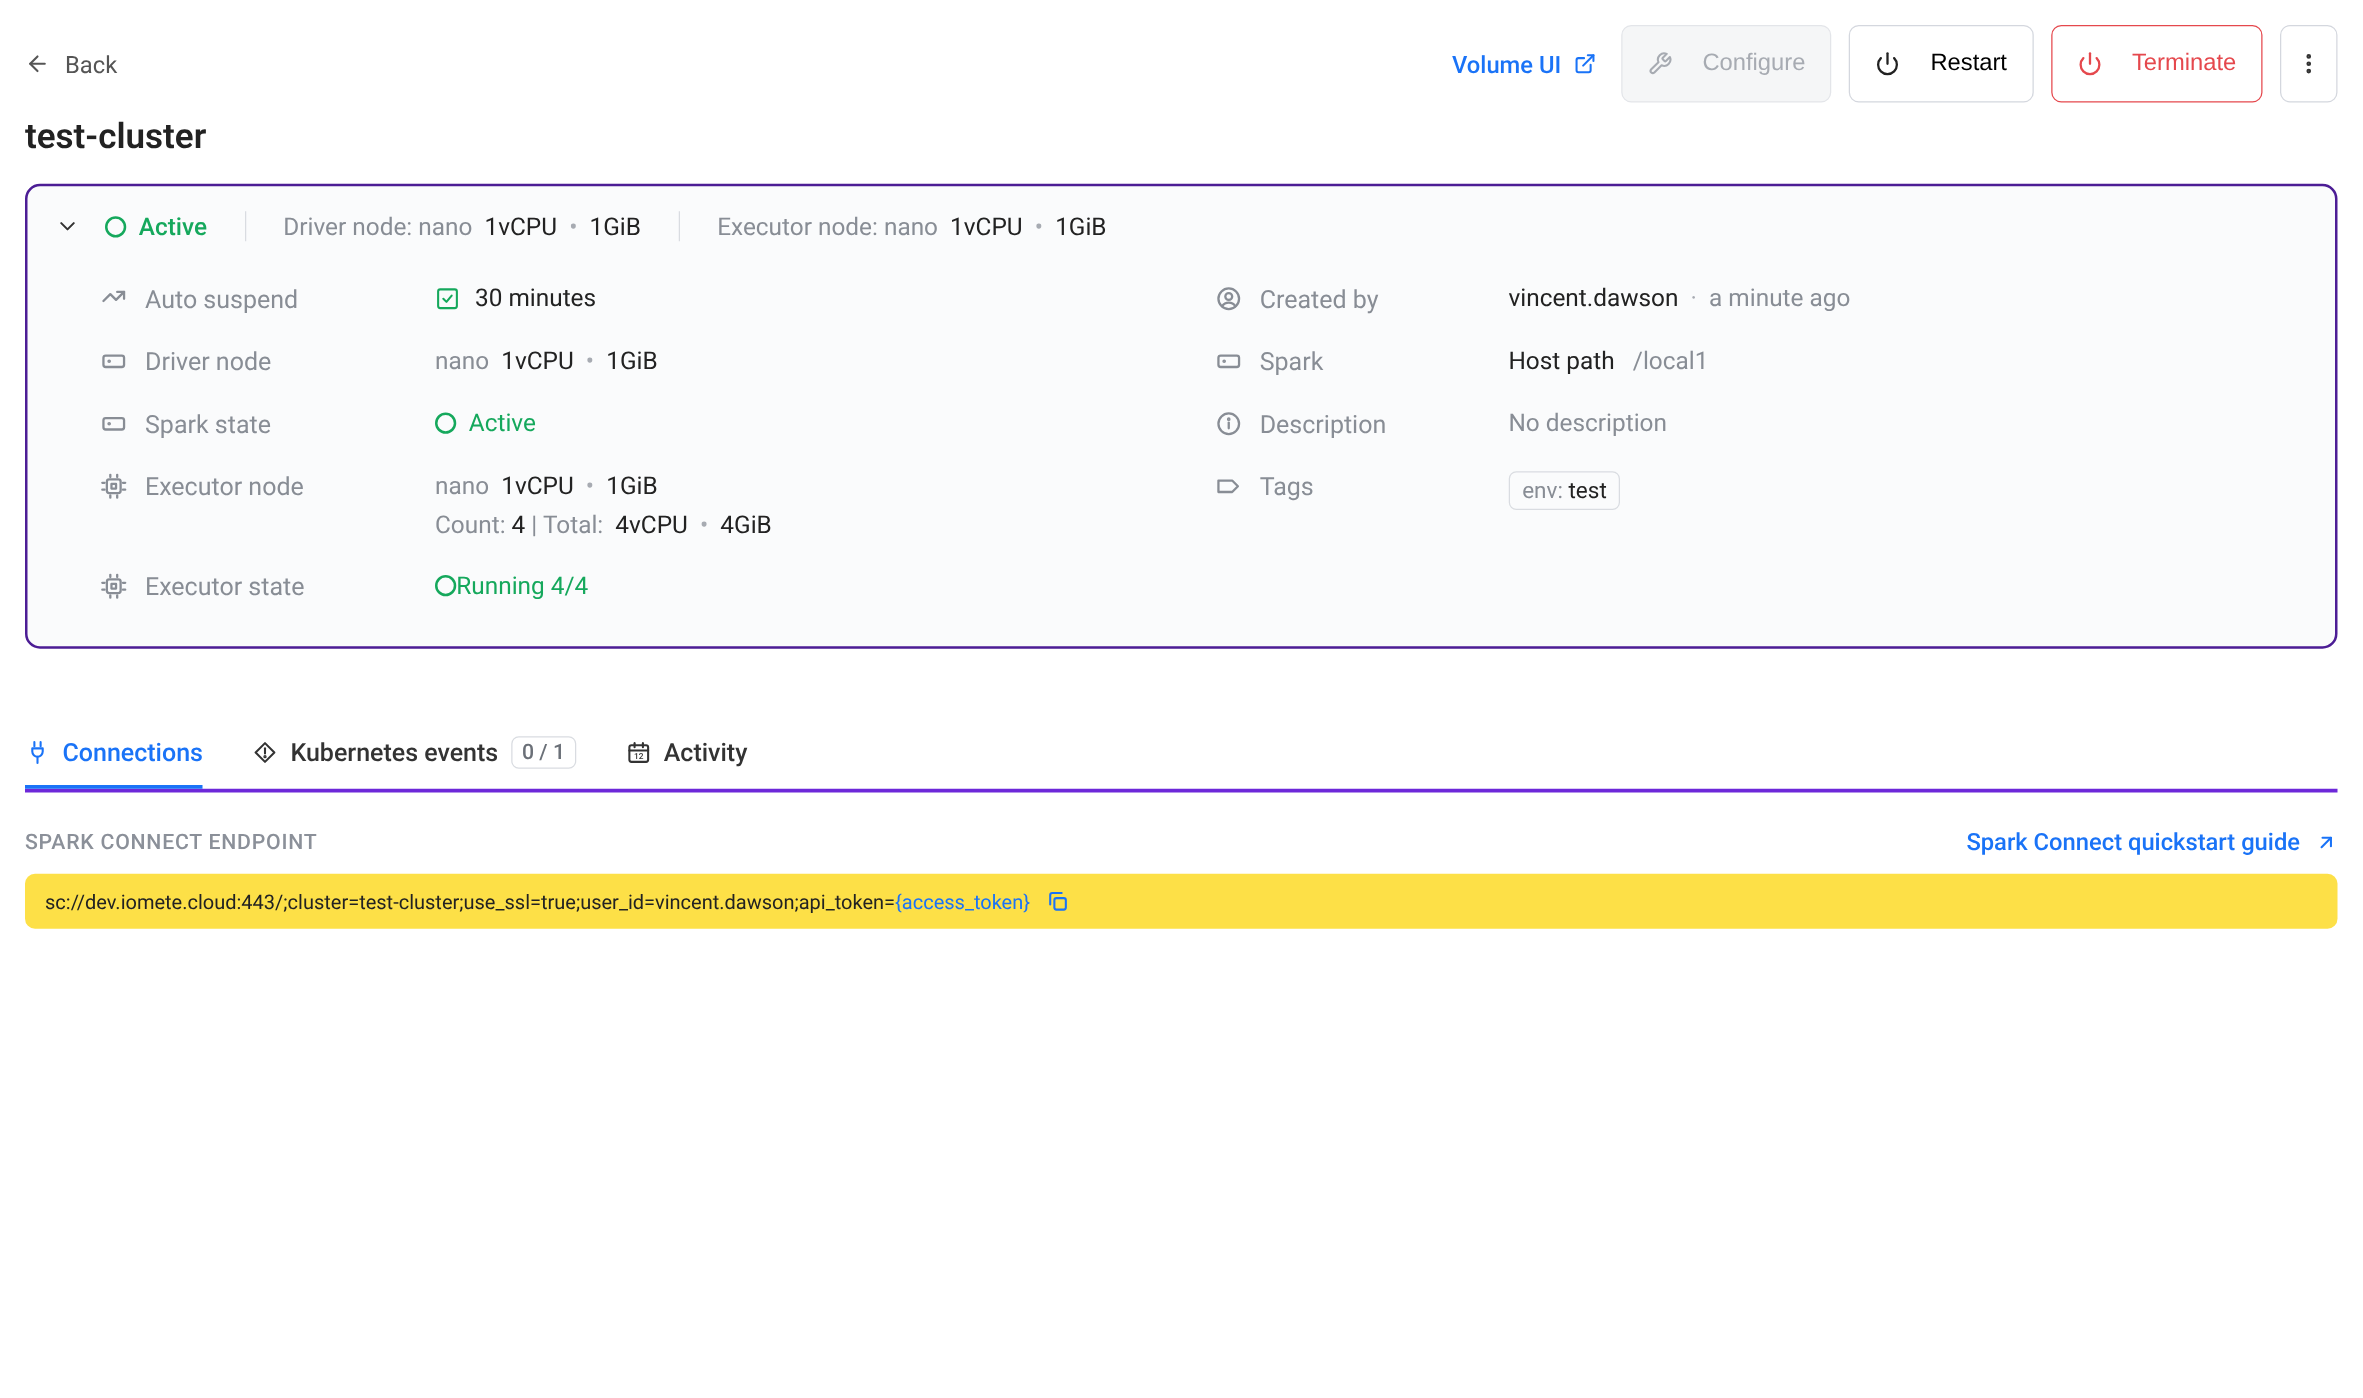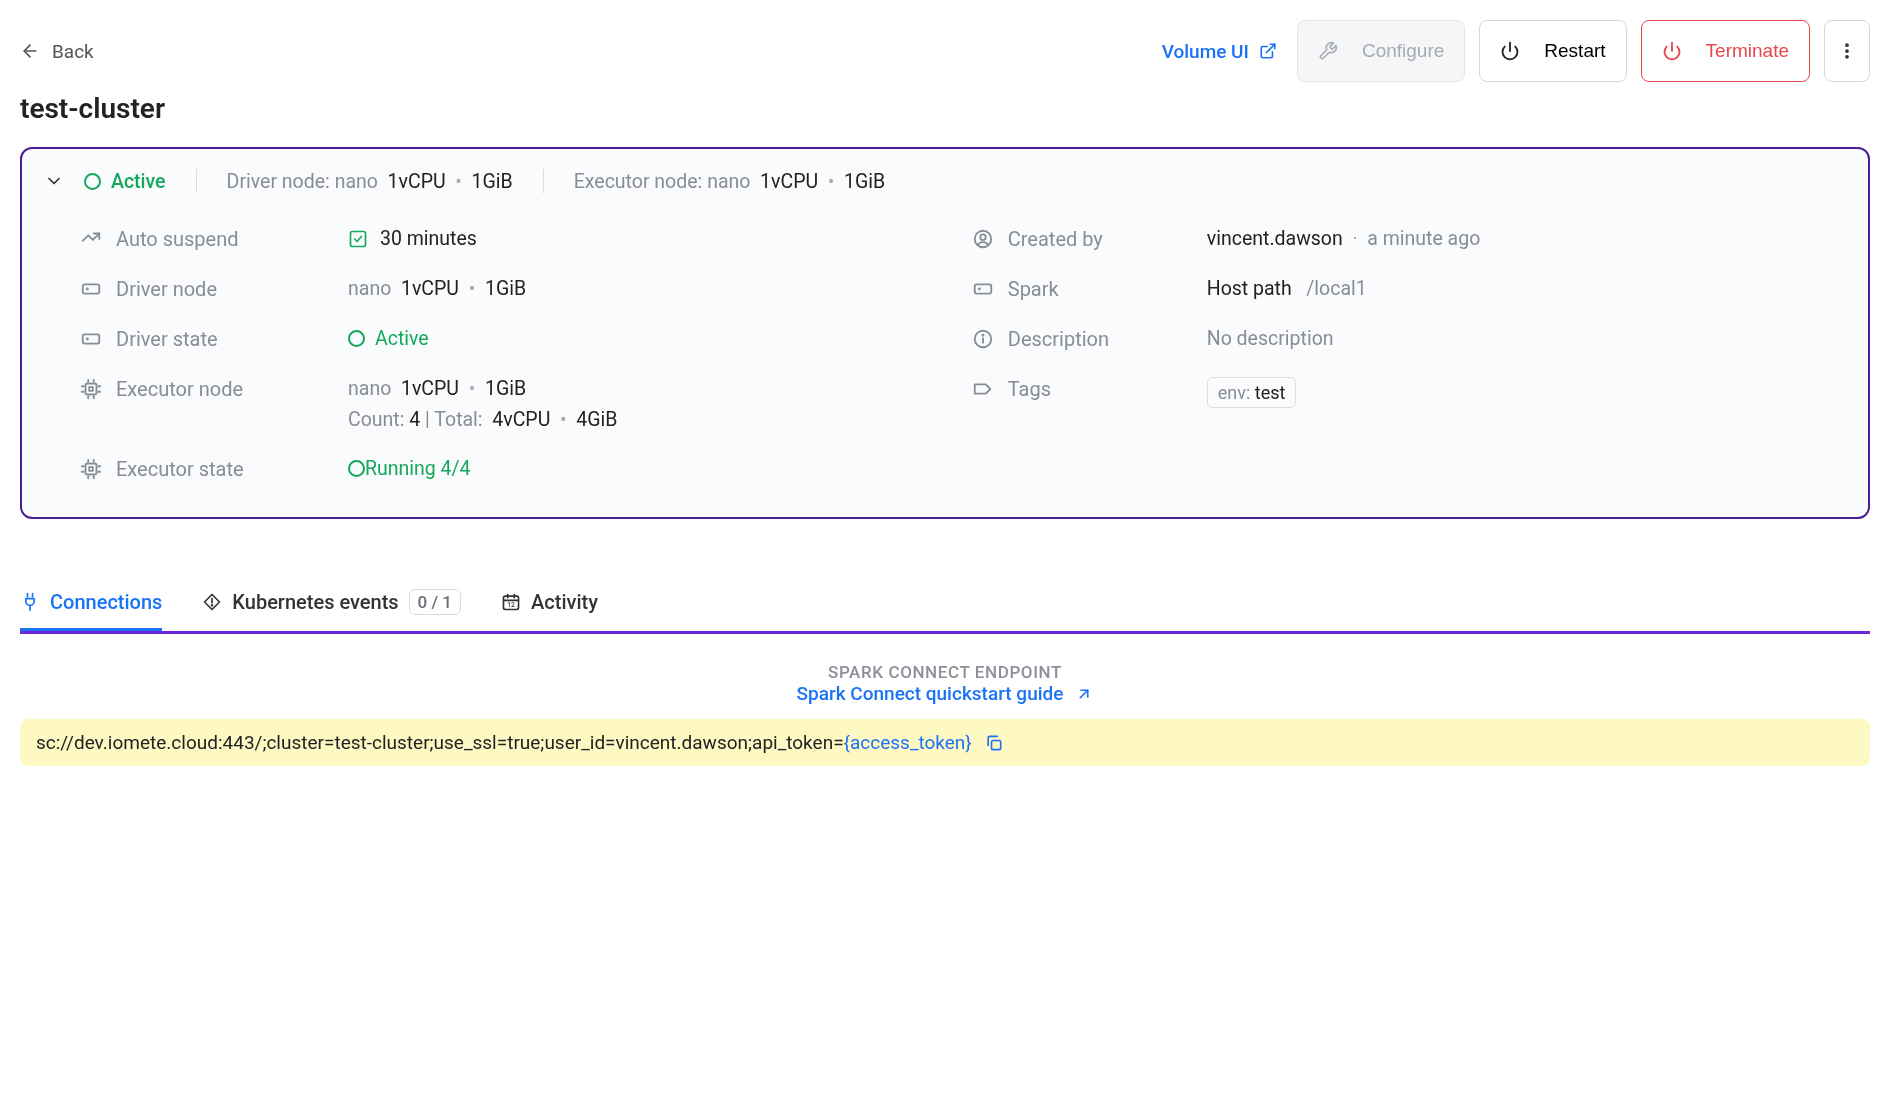--- a/index.html
+++ b/index.html
@@ -193,46 +193,45 @@
   border-radius: 6px;
   padding: 2px 8px;
   font-size: 17px;
   color: #6b7078;
 }
 .section-row {
   display: flex;
   justify-content: space-between;
   align-items: center;
   margin-top: 28px;
-  flex-direction: column;
 }
 .section-title {
   font-size: 17px;
   font-weight: 500;
   color: #8b9099;
   letter-spacing: 0.6px;
 }
 .guide-link {
   display: inline-flex;
   align-items: center;
   gap: 12px;
   color: #1A73F7;
   font-size: 19px;
   font-weight: 500;
   cursor: pointer;
 }
 .endpoint-box {
-  background: #fef9c3;
+  background: #fde047;
   border-radius: 8px;
   padding: 12px 16px;
   margin-top: 14px;
   display: flex;
   align-items: center;
   gap: 12px;
-  font-size: 19px;
+  font-size: 16px;
   font-family: inherit;
 }
 .endpoint-box .token { color: #1A73F7; }
 .icon { display: inline-flex; }
 svg { display: block; }
 </style>
 </head>
 <body>
 
 <div class="header-row">
@@ -361,21 +360,21 @@
       </div>
 
       <div class="detail-row">
         <span class="detail-label">
           <span class="icon">
             <svg width="22" height="22" viewBox="0 0 24 24" fill="none" stroke="#888d95" stroke-width="2" stroke-linecap="round" stroke-linejoin="round">
                 <rect x="3" y="7" width="18" height="10" rx="2"></rect>
                 <circle cx="8" cy="12" r="0.6" fill="#888d95"></circle>
               </svg>
           </span>
-          <span>Driver state</span>
+          <span>Spark state</span>
         </span>
         <span class="detail-value">
           <span class="green" style="display:inline-flex;align-items:center;gap:10px;">
             <span class="status-circle"></span>
             <span>Active</span>
           </span>
         </span>
       </div>
 
       <div class="detail-row">

